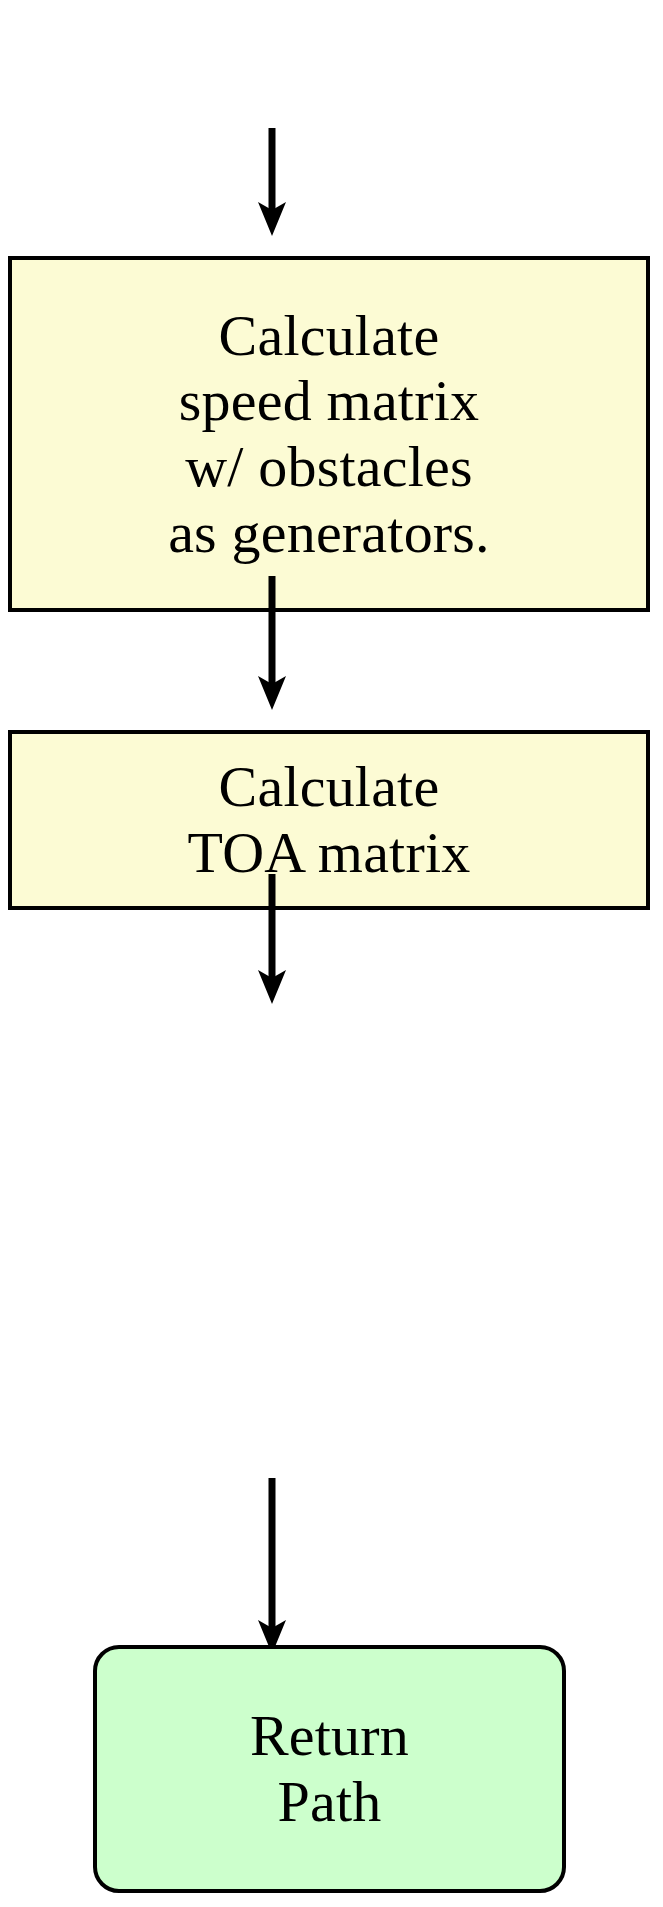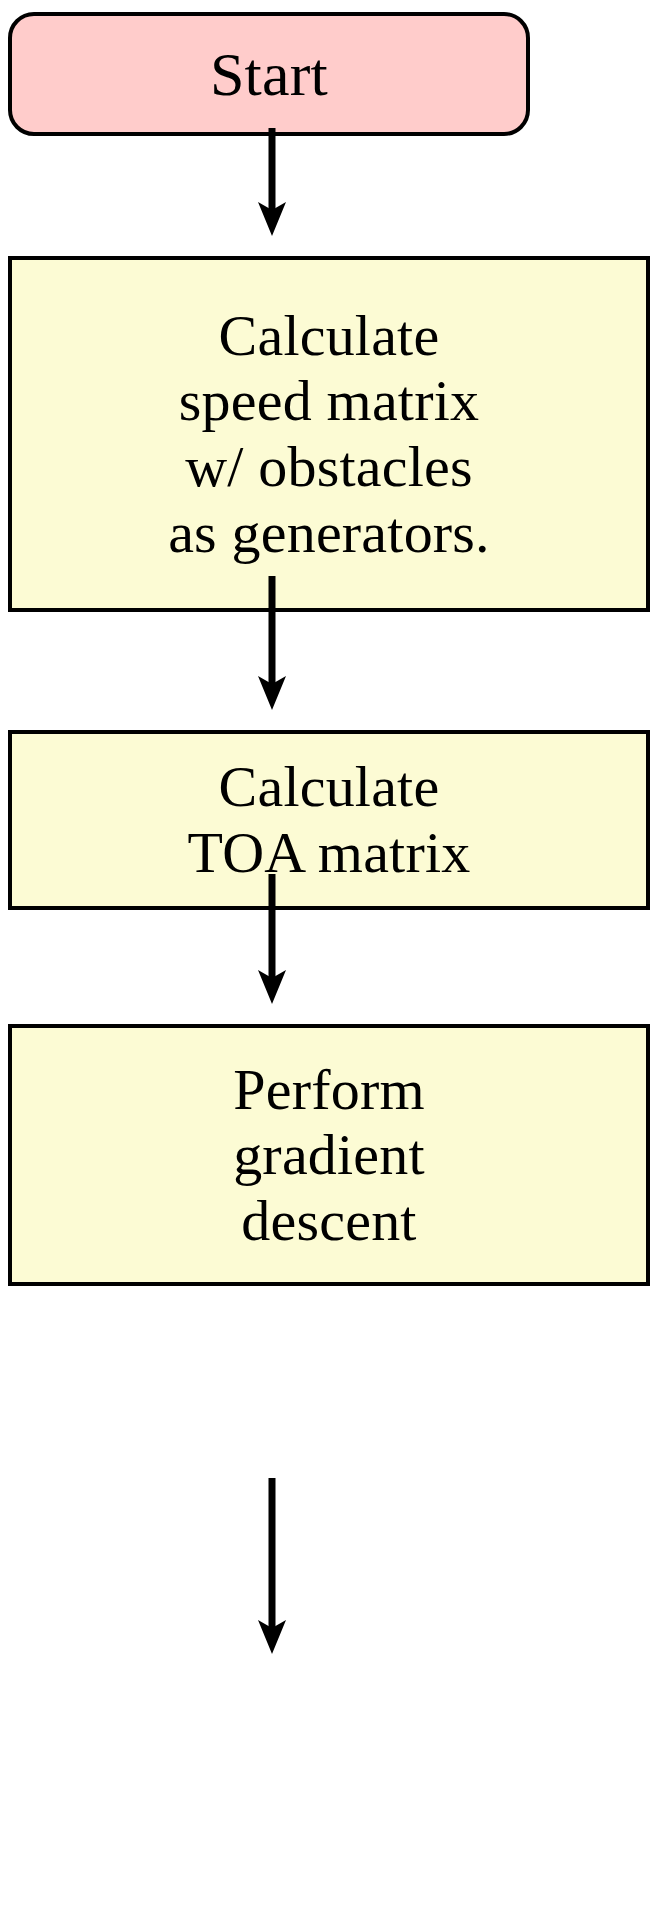--- a/index.html
+++ b/index.html
@@ -75,23 +75,20 @@
   #arrow-2 { top: 576px;  height: 134px; }
   #arrow-3 { top: 874px;  height: 130px; }
   #arrow-4 { top: 1250px; height: 404px; }
   .arrow svg { display: block; width: 100%; height: 100%; }
 </style>
 </head>
 <body>
 
 <div id="flowchart">
 
-  <div class="node terminal" id="node-start" style="background:#FFCCCB;">
-    <span>Start</span>
-  </div>
 
   <div class="arrow" id="arrow-1">
     <svg viewBox="0 0 663 108" preserveAspectRatio="none">
       <line x1="272" y1="0" x2="272" y2="88" stroke="#000000" stroke-width="7"></line>
       <polygon points="272,108 258,74 272,82 286,74" fill="#000000"></polygon>
     </svg>
   </div>
 
   <div class="node process" id="node-speed-matrix" style="background:#FCFBD4;">
     <span>Calculate
@@ -112,27 +109,26 @@
 TOA matrix</span>
   </div>
 
   <div class="arrow" id="arrow-3">
     <svg viewBox="0 0 663 130" preserveAspectRatio="none">
       <line x1="272" y1="0" x2="272" y2="110" stroke="#000000" stroke-width="7"></line>
       <polygon points="272,130 258,96 272,104 286,96" fill="#000000"></polygon>
     </svg>
   </div>
 
-  <div class="node process" id="node-gradient-descent" style="background:#FCFBD4;">
-    <span>Perform
-gradient
-descent</span>
-  </div>
 
   <div class="arrow" id="arrow-4">
     <svg viewBox="0 0 663 404" preserveAspectRatio="none">
       <line x1="272" y1="228" x2="272" y2="384" stroke="#000000" stroke-width="7"></line>
       <polygon points="272,404 258,370 272,378 286,370" fill="#000000"></polygon>
     </svg>
   </div>
 
+  <div class="node terminal" id="node-return-path" style="background:#CCFFCC;">
+    <span>Return
+Path</span>
+  </div>
 
 </div>
 
 </body></html>

